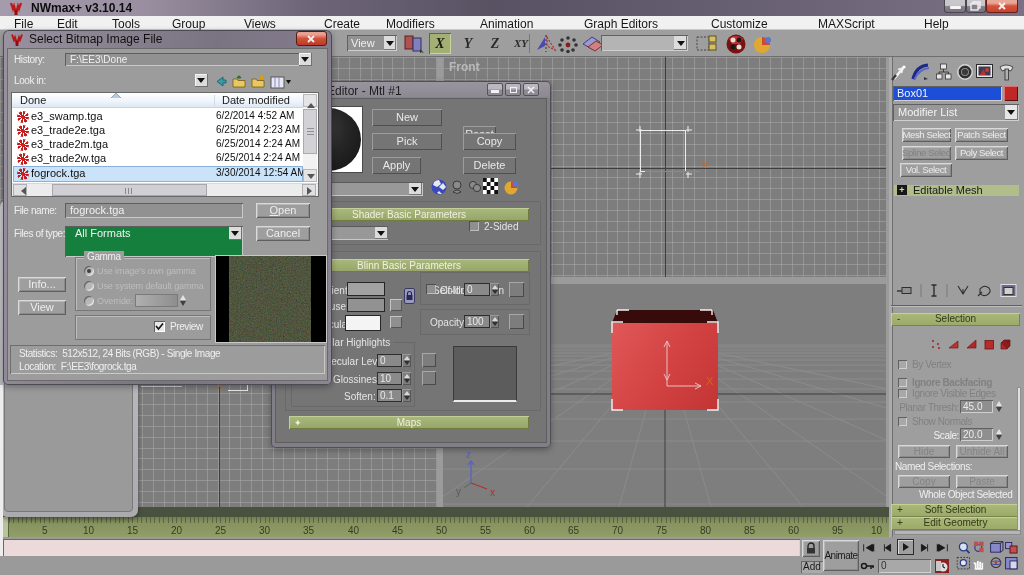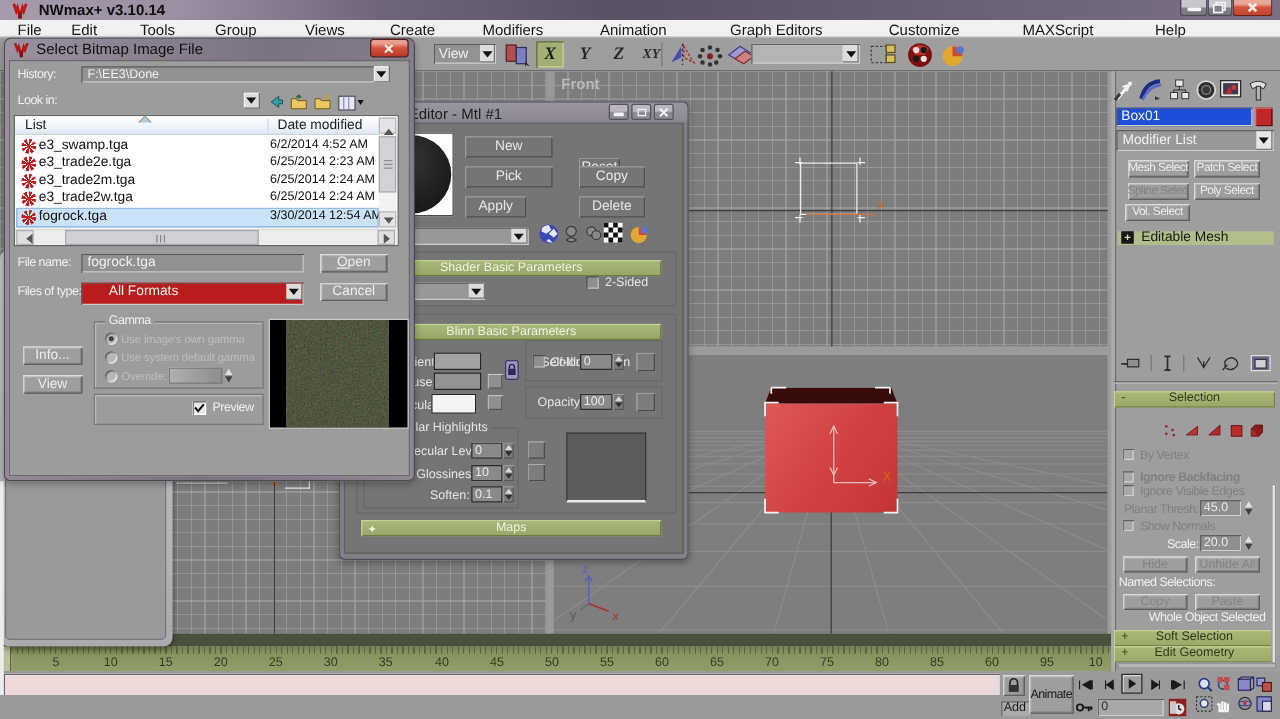--- a/index.html
+++ b/index.html
@@ -120,21 +120,21 @@
         <path d="M12 3 L18 9 M18 3 L12 9" stroke="#f8f0ee" stroke-width="2"></path>
       </svg></div>
 </div>
 
 <div class="abs" id="menubar">
   <span style="left:14px">File</span>
     <span style="left:57px">Edit</span>
     <span style="left:112px">Tools</span>
   <span style="left:172px">Group</span>
     <span style="left:244px">Views</span>
-    <span style="left:312px">Create</span>
+    <span style="left:324px">Create</span>
   <span style="left:386px">Modifiers</span>
     <span style="left:480px">Animation</span>
     <span style="left:584px">Graph Editors</span>
   <span style="left:711px">Customize</span>
     <span style="left:818px">MAXScript</span>
     <span style="left:924px">Help</span>
 </div>
 
 <div class="abs" id="toolbar">
 
@@ -708,21 +708,21 @@
       <g transform="translate(57,1)">
           <rect x="1" y="2" width="13" height="11" fill="#e8e8f4" stroke="#555"></rect>
           <line x1="5" y1="2" x2="5" y2="13" stroke="#8888c8"></line>
           <line x1="9" y1="2" x2="9" y2="13" stroke="#8888c8"></line>
           <path d="M16 5 l5 0 l-2.5 4 Z" fill="#111"></path>
         </g>
     </svg>
 
     <div class="abs" style="left:5px;top:45px;width:306px;height:103px;background:#ffffff;box-shadow: 0 0 0 1px #686868;">
       <div class="abs" style="left:0;top:0;width:306px;height:15px;background:linear-gradient(#ffffff,#eef4fa 60%,#dde8f2);border-bottom:1px solid #c8d4e0;">
-        <span style="position:absolute;left:8px;top:1px;color:#1a1a1a;font-size:11px;">List</span>
+        <span style="position:absolute;left:8px;top:1px;color:#1a1a1a;font-size:11px;">Done</span>
         <svg style="position:absolute;left:98px;top:-1px" width="12" height="7">
             <path d="M1 6 L6 1 L11 6" fill="#b8ccd8" stroke="#90a8b8" stroke-width="1"></path>
           </svg>
         <div class="abs" style="left:202px;top:2px;width:1px;height:11px;background:#d0dae4;"></div>
         <span style="position:absolute;left:210px;top:1px;color:#1a1a1a;font-size:11px;">Date modified</span>
       </div>
       <div class="frow" style="top:17px;">
           <span class="ficon"></span>
           <span class="fname">e3_swamp.tga</span>
           <span class="fdate">6/2/2014 4:52 AM</span>
@@ -771,21 +771,21 @@
             <div style="position:absolute;left:4px;top:2px;width:0;height:0;border:4px solid transparent;border-left:5px solid #555;"></div>
           </div>
       </div>
     </div>
 
     <div class="abs lbl" style="left:7px;top:157px;">File name:</div>
     <div class="abs" style="left:58px;top:155px;width:178px;height:15px;background:#919191;box-shadow:inset 1px 1px 0 #5e5e5e, inset -1px -1px 0 #c9c9c9;color:#f0f0f0;font-size:11px;line-height:15px;padding-left:5px;">fogrock.tga</div>
     <div class="abs btn" style="left:249px;top:155px;width:54px;height:15px;line-height:15px;"><u>O</u>pen</div>
 
     <div class="abs lbl" style="left:7px;top:180px;">Files of type:</div>
-    <div class="abs" style="left:58px;top:178px;width:178px;height:18px;background:#b91c1c;box-shadow:inset 1px 1px 0 #5e5e5e, inset -1px -1px 0 #c9c9c9;color:#f0f0f0;font-size:11px;line-height:15px;padding-left:22px;">All Formats</div>
+    <div class="abs" style="left:58px;top:178px;width:178px;height:31px;background:#15803d;box-shadow:inset 1px 1px 0 #5e5e5e, inset -1px -1px 0 #c9c9c9;color:#f0f0f0;font-size:11px;line-height:15px;padding-left:10px;">All Formats</div>
     <div class="abs" style="left:222px;top:179px;width:13px;height:13px;background:#dcdcdc;box-shadow:inset -1px -1px 0 #707070;">
       <div style="position:absolute;left:2px;top:4px;width:0;height:0;border:4px solid transparent;border-top:5px solid #111;"></div>
       </div>
     <div class="abs btn" style="left:249px;top:178px;width:54px;height:15px;line-height:15px;">Cancel</div>
 
     <div class="abs" style="left:68px;top:209px;width:136px;height:54px;border:1px solid #777777;box-shadow:inset 1px 1px 0 #bdbdbd;"></div>
     <div class="abs lbl" style="left:77px;top:203px;background:#9c9c9c;padding:0 3px;">Gamma</div>
     <div class="abs rad" style="left:77px;top:218px;">
         <span class="rdot"></span>
       </div>
@@ -811,14 +811,18 @@
       <svg style="position:absolute;left:13px;top:0;" width="82" height="86">
         <filter id="moss" x="0" y="0" width="100%" height="100%">
             <feTurbulence type="fractalNoise" baseFrequency="0.7" numOctaves="3" seed="11"></feTurbulence>
         <feColorMatrix values="0.55 0.1 0 0 0  0.1 0.6 0 0 0.02  0 0.12 0.3 0 0  0 0 0 0 1"></feColorMatrix>
           </filter>
         <rect width="82" height="86" filter="url(#moss)"></rect>
         <rect width="82" height="86" fill="rgba(12,14,4,0.52)"></rect>
       </svg>
     </div>
 
+    <div class="abs" style="left:3px;top:297px;width:315px;height:29px;box-shadow:inset 1px 1px 0 #6e6e6e, inset -1px -1px 0 #c8c8c8;">
+      <div class="abs lbl" style="left:9px;top:3px;">Statistics:&nbsp;&nbsp;512x512, 24 Bits (RGB) - Single Image</div>
+      <div class="abs lbl" style="left:9px;top:16px;">Location:&nbsp;&nbsp;F:\EE3\fogrock.tga</div>
+    </div>
   </div>
 </div>
 
 </body></html>

